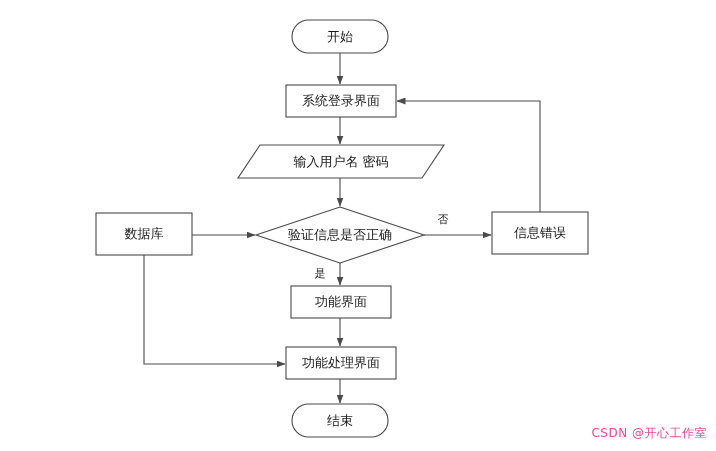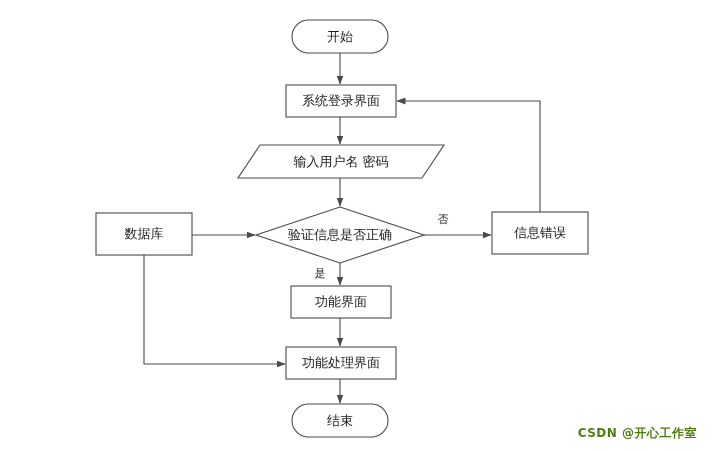--- a/index.html
+++ b/index.html
@@ -45,29 +45,28 @@
   }
   .edge-label {
     font-family: "DejaVu Sans", "Liberation Sans", sans-serif;
     font-size: 11px;
     fill: #1a1a1a;
     text-anchor: middle;
     dominant-baseline: middle;
   }
   .watermark-text {
     position: absolute;
-    right: 19px;
+    right: 9px;
     bottom: 9px;
     font-family: "DejaVu Sans", "Liberation Sans", sans-serif;
     font-size: 12px;
-    color: #4d7c0f;
+    color: #ec4899;
     letter-spacing: 0.5px;
     white-space: nowrap;
     user-select: none;
-    font-weight: bold;
   }
 </style>
 </head>
 <body>
 
 <div id="flow-root">
   <svg id="flow-svg" viewBox="0 0 716 451" xmlns="http://www.w3.org/2000/svg">
 
     <defs>
       <marker id="arrowhead" markerWidth="9" markerHeight="7" refX="8.5" refY="3.5" orient="auto" markerUnits="userSpaceOnUse">

